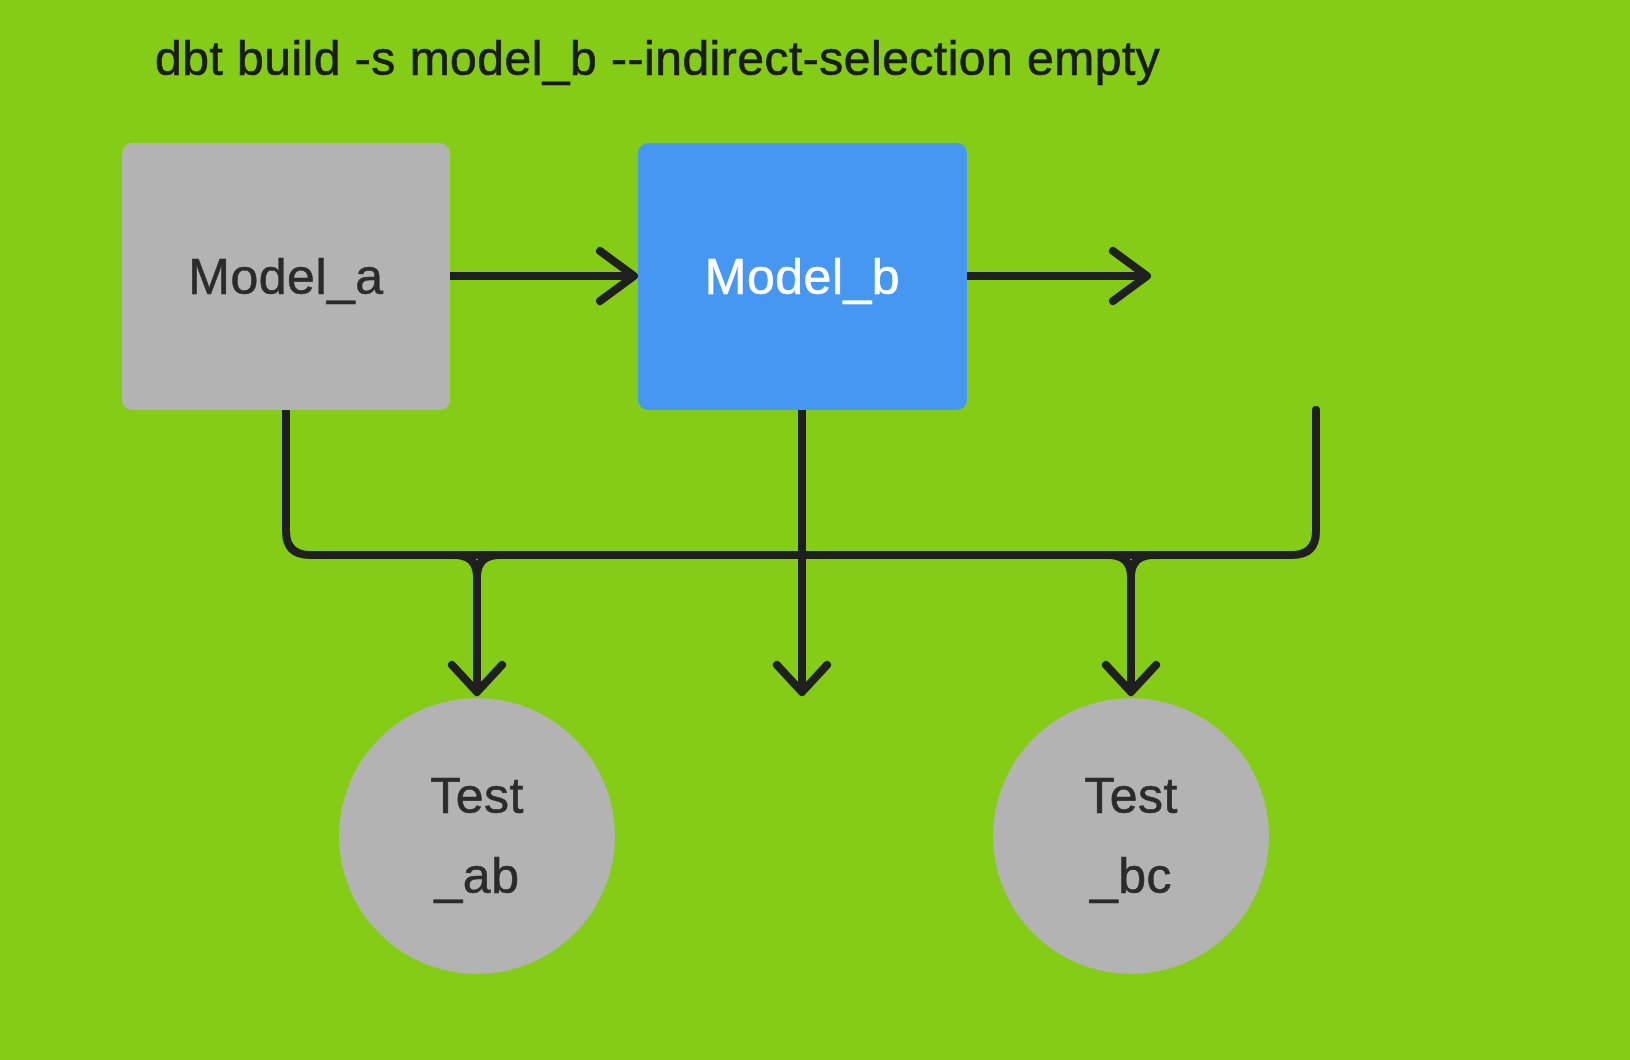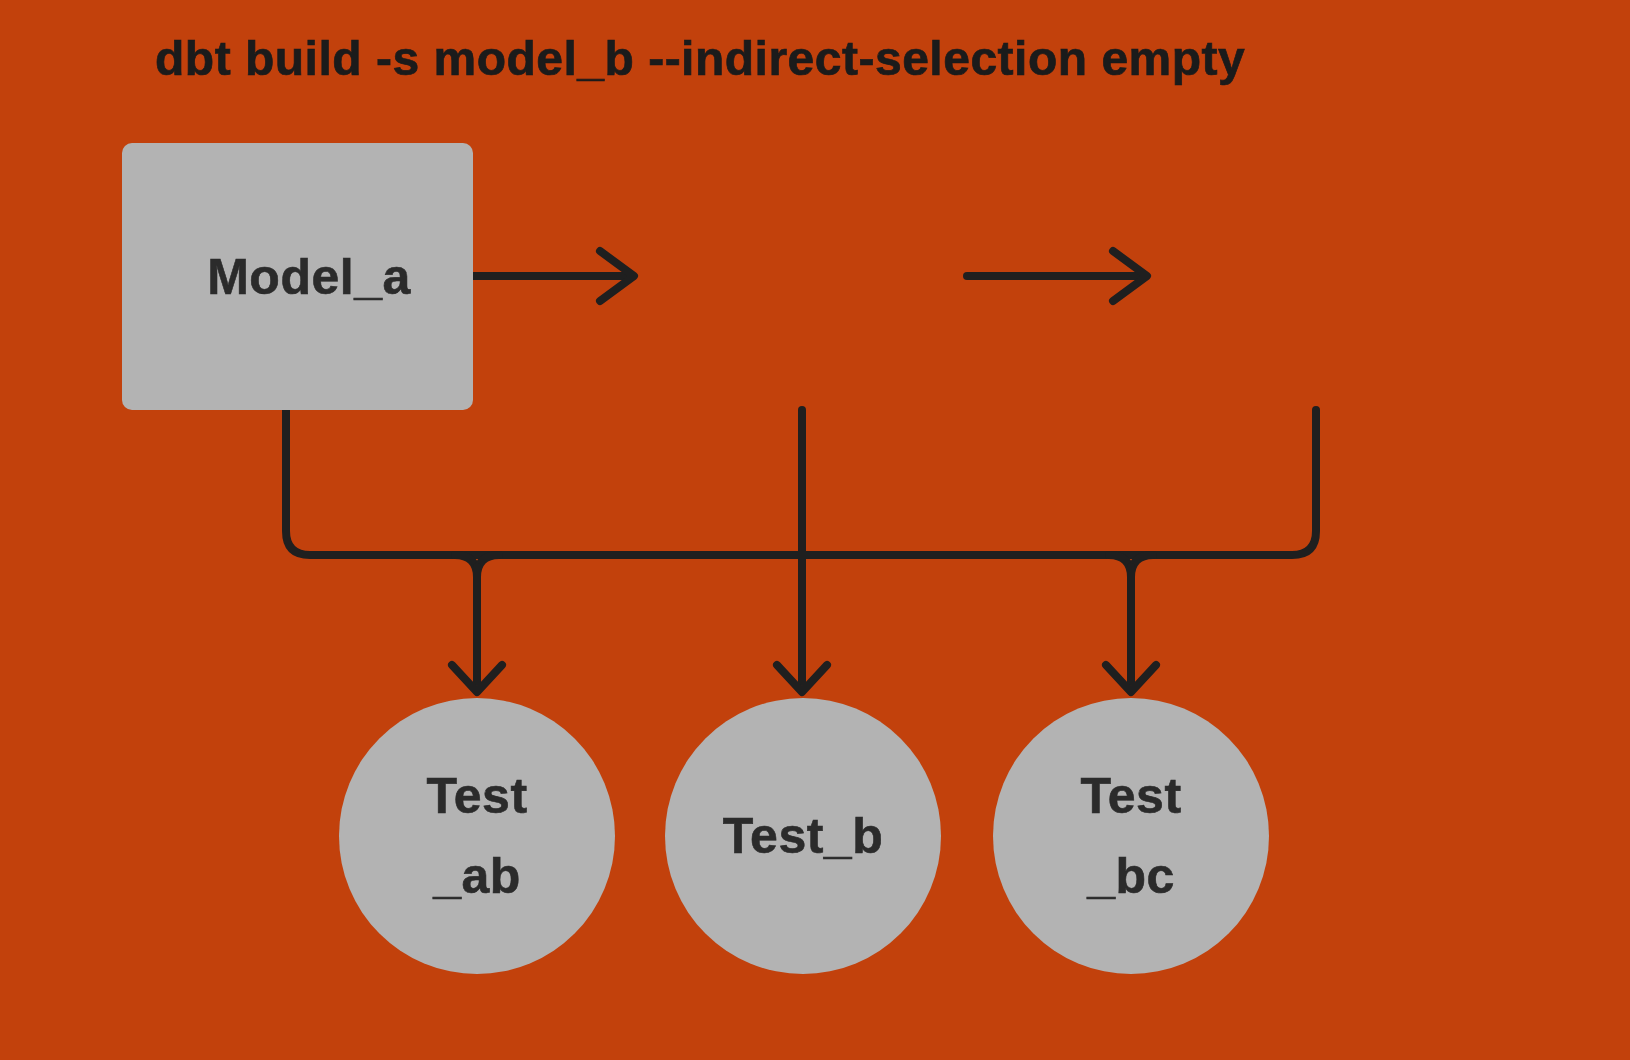--- a/index.html
+++ b/index.html
@@ -6,22 +6,21 @@
     margin: 0;
     padding: 0;
     background: #fdfdfd;
     font-family: "Liberation Sans", sans-serif;
   }
   .canvas {
     position: relative;
     width: 1630px;
     height: 1060px;
     overflow: hidden;
-    background: #c2410c;
-    font-weight: bold;
+    background: #84cc16;
   }
   .title {
     position: absolute;
     left: 155px;
     top: 30px;
     font-size: 48px;
     line-height: 1.2;
     color: #1b1b1b;
     letter-spacing: 0.5px;
     -webkit-text-stroke: 0.7px currentColor;
@@ -52,21 +51,21 @@
     font-size: 50px;
     letter-spacing: 0.5px;
     -webkit-text-stroke: 0.6px currentColor;
     background: #b3b3b3;
     color: #2b2b2b;
   }
   .model-box.selected {
     background: #4597f2;
     color: #ffffff;
   }
-  #model-a { left: 122px; width: 328px; padding-left: 23px; }
+  #model-a { left: 122px; width: 328px; }
   #model-b { left: 638px; width: 329px; }
   #model-c { left: 1153px; width: 327px; }
   .test-circle {
     position: absolute;
     top: 698px;
     width: 276px;
     height: 276px;
     border-radius: 50%;
     background: #b3b3b3;
     color: #2b2b2b;
@@ -116,30 +115,29 @@
     <path d="M1109,555 Q1131,555 1131,577"></path>
     <path d="M1153,555 Q1131,555 1131,577"></path>
     <path d="M1131,567 L1131,682"></path>
     <path d="M1106,665 L1131,692 L1156,665"></path>
   </svg>
 
   <div class="model-box" id="model-a">
     <span>Model_a</span>
   </div>
 
+  <div class="model-box selected" id="model-b">
+    <span>Model_b</span>
+  </div>
 
 
   <div class="test-circle" id="test-ab">
     <span class="circle-line">Test</span>
     <span class="circle-line">_ab</span>
   </div>
 
-  <div class="test-circle" id="test-b">
-    <span class="circle-line">Test_b</span>
-
-  </div>
 
   <div class="test-circle" id="test-bc">
     <span class="circle-line">Test</span>
     <span class="circle-line">_bc</span>
   </div>
 
 </div>
 
 </body></html>

